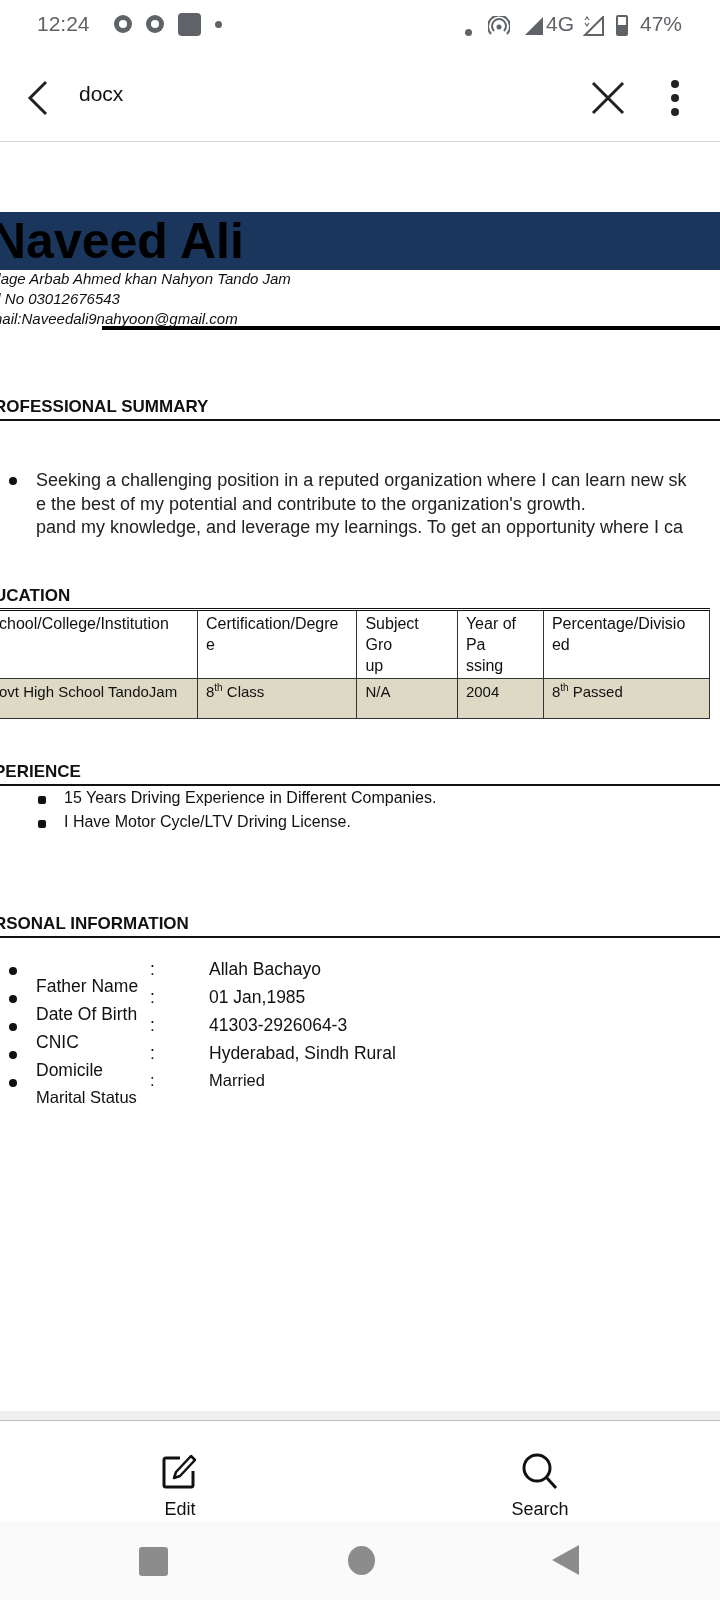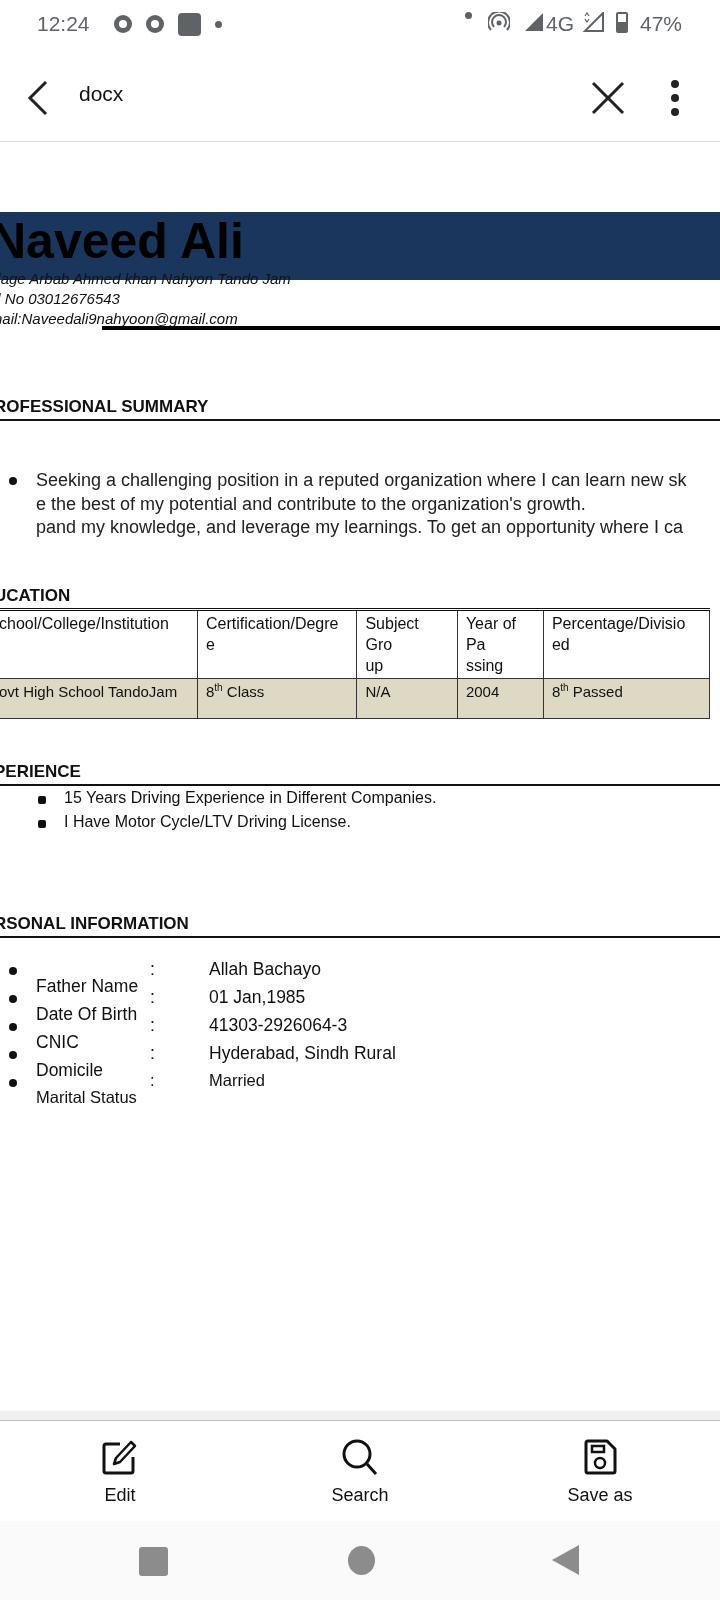--- a/index.html
+++ b/index.html
@@ -2,38 +2,38 @@
 <html><head>
 <meta charset="utf-8">
 <style>
   * { box-sizing: border-box; margin: 0; padding: 0; }
   html, body { width: 720px; height: 1600px; overflow: hidden; background: #ffffff; }
   body { font-family: "Liberation Sans", sans-serif; color: #111; position: relative; }
 
   
   .status-bar { position: absolute; top: 0; left: 0; width: 720px; height: 54px; display: flex; align-items: center; color: #5f6368; font-size: 21px; text-decoration: underline; }
   .status-left { position: absolute; left: 37px; top: 12px; display: flex; align-items: center; gap: 14px; }
-  .status-right { position: absolute; right: 38px; top: 12px; display: flex; align-items: flex-start; gap: 8px; }
+  .status-right { position: absolute; right: 38px; top: 12px; display: flex; align-items: flex-end; gap: 8px; }
   .sb-circle { width: 18px; height: 18px; border-radius: 50%; background: #5f6368; position: relative; }
   .sb-circle::after { content: ""; position: absolute; left: 5px; top: 5px; width: 8px; height: 8px; border-radius: 50%; background: #fff; }
   .sb-square { width: 23px; height: 23px; border-radius: 4px; background: #5f6368; }
   .sb-dot { width: 7px; height: 7px; border-radius: 50%; background: #5f6368; }
   .sb-battery { width: 12px; height: 21px; border: 2px solid #5f6368; border-radius: 2px; position: relative; }
   .sb-battery::after { content: ""; position: absolute; left: 0; right: 0; bottom: 0; height: 55%; background: #5f6368; }
 
   
   .app-bar { position: absolute; top: 54px; left: 0; width: 720px; height: 88px; border-bottom: 1px solid #d8d8d8; background: #fff; }
   .back-btn { position: absolute; left: 22px; top: 22px; width: 40px; height: 44px; }
   .app-title { position: absolute; left: 79px; top: 28px; font-size: 21px; color: #111; }
   .close-btn { position: absolute; left: 588px; top: 24px; width: 40px; height: 40px; }
   .more-btn { position: absolute; left: 660px; top: 22px; width: 30px; height: 44px; }
 
   
   .doc { position: absolute; top: 143px; left: 0; width: 720px; height: 1268px; background: #fff; overflow: hidden; }
-  .name-banner { position: absolute; top: 69px; left: 0; width: 720px; height: 68px; background: #1b365d; }
+  .name-banner { position: absolute; top: 69px; left: 0; width: 720px; height: 58px; background: #1b365d; }
   .name-text { position: absolute; left: -10px; top: 0; font-size: 50px; font-weight: bold; color: #000; line-height: 58px; white-space: nowrap; }
   .contact { position: absolute; left: -6px; font-size: 15px; font-style: italic; color: #111; white-space: nowrap; }
   .contact-rule { position: absolute; left: 102px; top: 183px; width: 620px; height: 4px; background: #000; }
 
   .section-title { position: absolute; left: -6px; font-size: 17px; font-weight: bold; color: #111; white-space: nowrap; }
   .section-rule { position: absolute; left: 0; width: 720px; height: 2px; background: #111; }
 
   .summary { position: absolute; left: 0; top: 326px; width: 730px; }
   .summary .bullet { position: absolute; left: 9px; top: 8px; width: 8px; height: 8px; border-radius: 50%; background: #111; }
   .summary-text { position: absolute; left: 36px; top: 0; font-size: 18px; line-height: 23.5px; color: #222; white-space: nowrap; }
@@ -56,21 +56,21 @@
   .info-item .bullet { position: absolute; left: 9px; top: 8px; width: 8px; height: 8px; border-radius: 50%; background: #111; }
   .info-item .label { position: absolute; left: 36px; top: 0; margin-top: 17px; }
   .info-item .colon { position: absolute; left: 150px; top: 0; }
   .info-item .value { position: absolute; left: 209px; top: 0; }
   .info-item.small { font-size: 16.5px; }
 
   .doc-footer-strip { position: absolute; top: 1411px; left: 0; width: 720px; height: 10px; background: #efefef; border-bottom: 1px solid #bdbdbd; }
 
   
   .bottom-bar { position: absolute; top: 1421px; left: 0; width: 720px; height: 100px; background: #fff; display: flex; }
-  .tool { flex: 1; position: relative; display: flex; flex-direction: column; align-items: center; padding-top: 16px; }
+  .tool { flex: 1; position: relative; display: flex; flex-direction: column; align-items: center; padding-top: 30px; }
   .tool svg { width: 40px; height: 40px; }
   .tool-label { font-size: 18px; color: #111; margin-top: 8px; }
 
   
   .nav-bar { position: absolute; top: 1521px; left: 0; width: 720px; height: 79px; background: #fafafa; }
   .nav-recent { position: absolute; left: 139px; top: 26px; width: 29px; height: 29px; background: #8c8c8c; border-radius: 3px; }
   .nav-home { position: absolute; left: 348px; top: 25px; width: 27px; height: 29px; background: #8c8c8c; border-radius: 50%; }
   .nav-back { position: absolute; left: 552px; top: 24px; width: 0; height: 0; border-top: 15px solid transparent; border-bottom: 15px solid transparent; border-right: 27px solid #8c8c8c; }
 </style>
 </head>
@@ -240,27 +240,19 @@
     </svg>
     <div class="tool-label">Edit</div>
   </div>
   <div class="tool">
     <svg viewBox="0 0 40 40">
       <circle cx="17" cy="17" r="13" fill="none" stroke="#111" stroke-width="3"></circle>
       <line x1="27" y1="27" x2="36" y2="37" stroke="#111" stroke-width="3"></line>
     </svg>
     <div class="tool-label">Search</div>
   </div>
-  <div class="tool">
-    <svg viewBox="0 0 40 40">
-      <path d="M6 6 a2 2 0 0 1 2 -2 H27 L35 12 V34 a2 2 0 0 1 -2 2 H8 a2 2 0 0 1 -2 -2 Z" fill="none" stroke="#111" stroke-width="3" stroke-linejoin="round"></path>
-      <rect x="12" y="9" width="12" height="6" fill="none" stroke="#111" stroke-width="2.5"></rect>
-      <circle cx="20" cy="26" r="5" fill="none" stroke="#111" stroke-width="2.5"></circle>
-    </svg>
-    <div class="tool-label">Save as</div>
-  </div>
 </div>
 
 <div class="nav-bar">
   <div class="nav-recent"></div>
   <div class="nav-home"></div>
   <div class="nav-back"></div>
 </div>
 
 </body></html>

